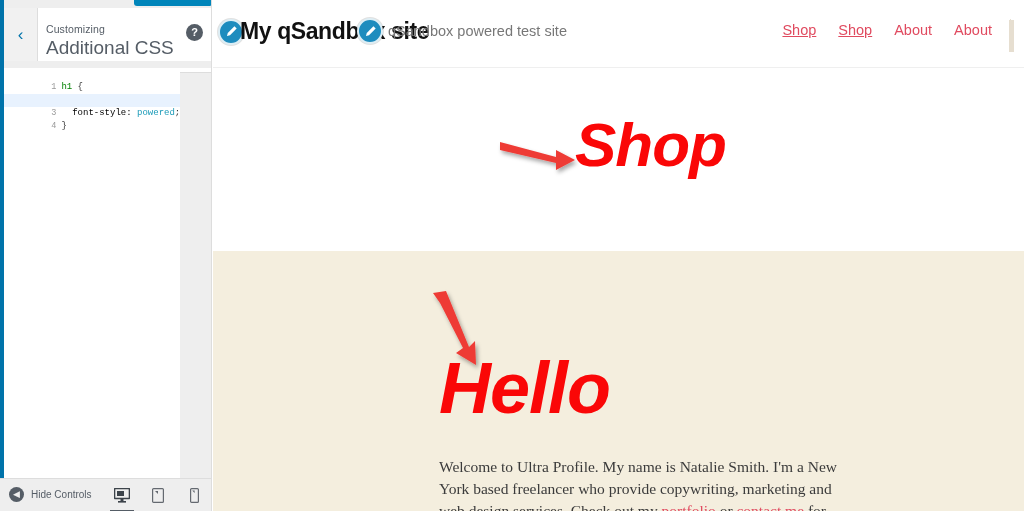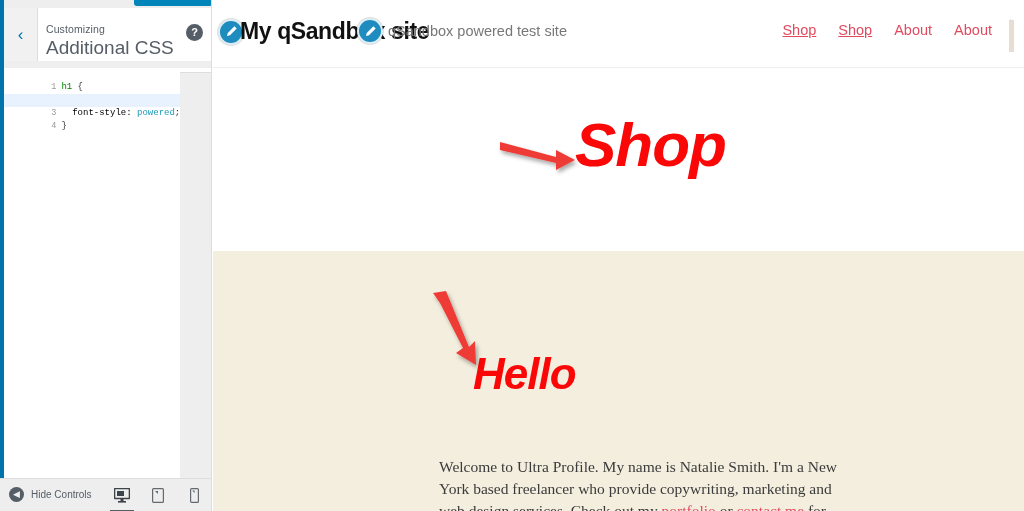--- a/index.html
+++ b/index.html
@@ -316,27 +316,26 @@
     left: 0;
     top: 251px;
     width: 811px;
     height: 260px;
     background: #f4eede;
   }
   .h1-hello {
     position: absolute;
     left: 226px;
     top: 101px;
-    font-size: 44px;
+    font-size: 72px;
     font-weight: bold;
     font-style: italic;
     color: #fa0707;
     letter-spacing: -1px;
     line-height: 1;
-    margin-left: 34px;
   }
   .body-copy {
     position: absolute;
     left: 226px;
     top: 189px;
     width: 405px;
     font-family: "Liberation Serif", "DejaVu Serif", serif;
     font-size: 15.5px;
     line-height: 22px;
     color: #3b3b3b;

